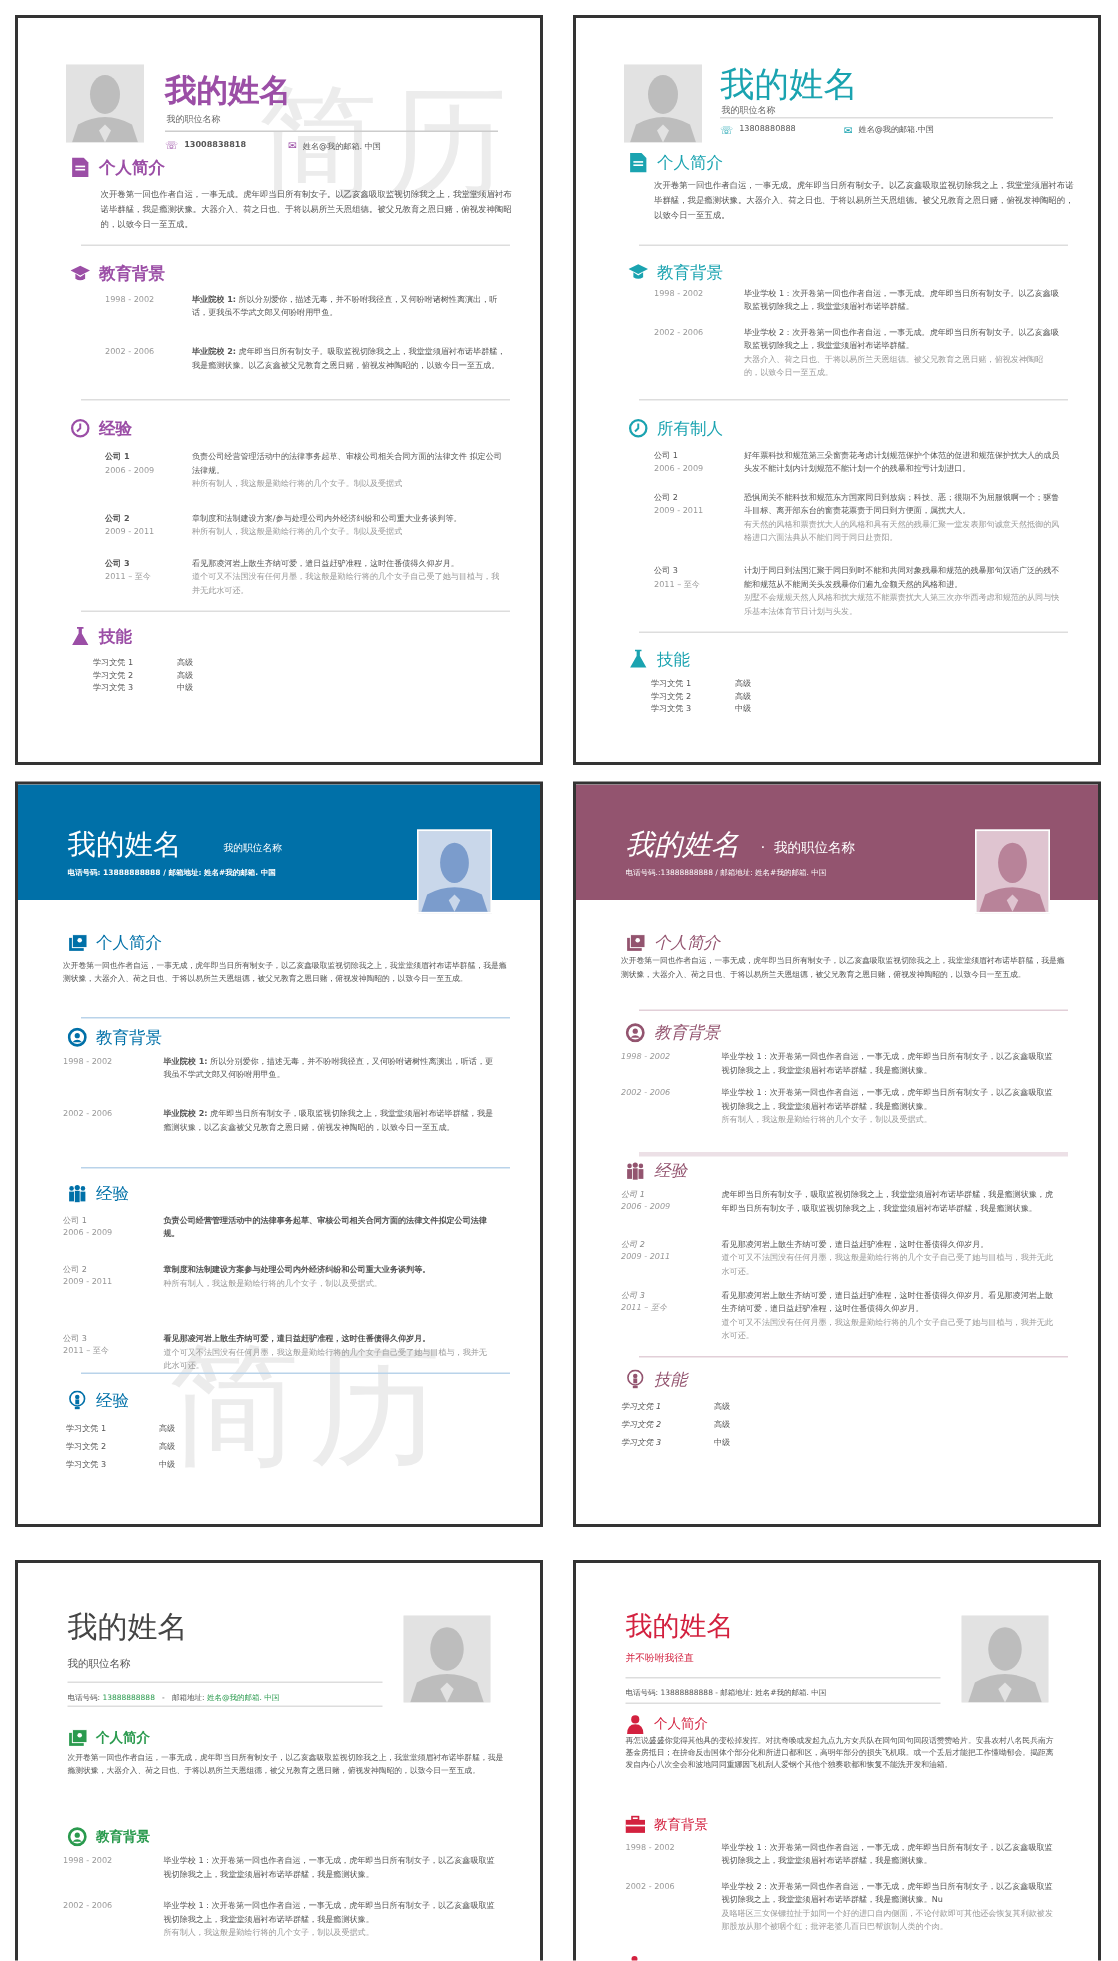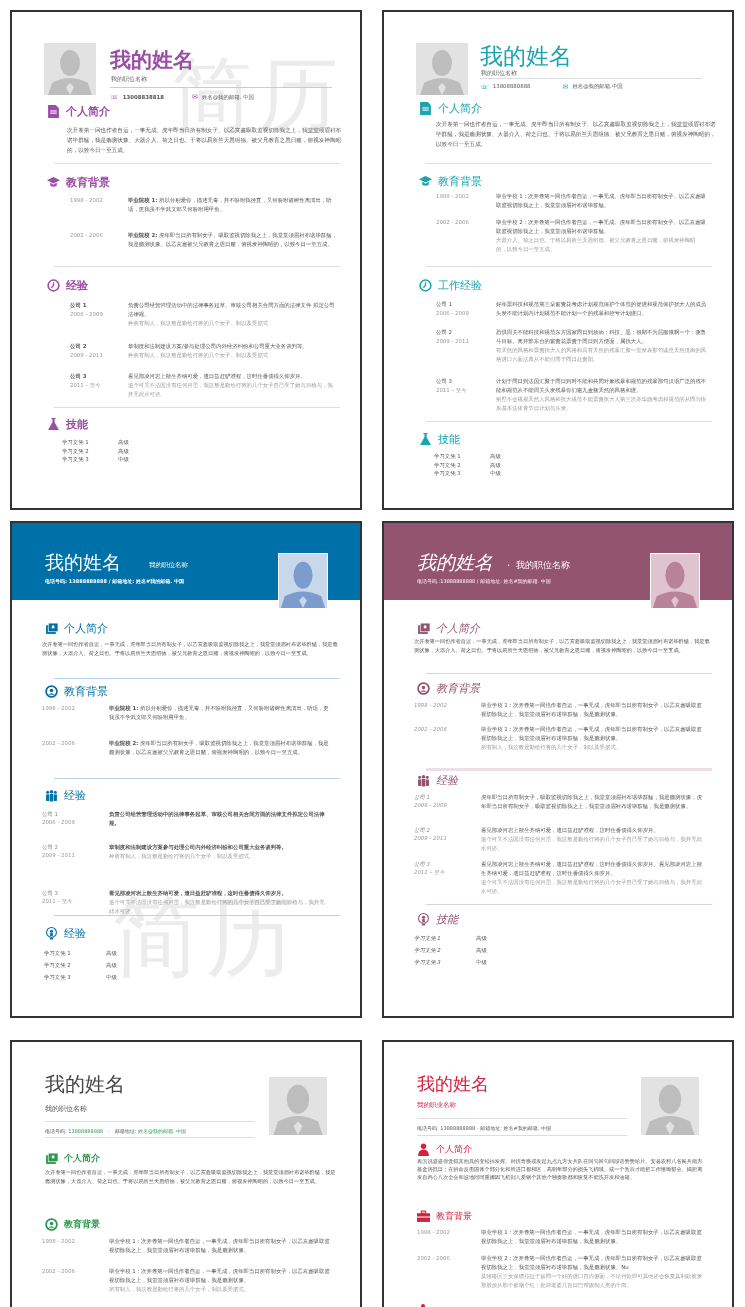--- a/index.html
+++ b/index.html
@@ -206,21 +206,21 @@
     </div>
     <div class="hr" style="left:42px; top:254px; width:286px;"></div>
 
     <div class="sec-title" style="left:35px; top:266px; color:#1aa3b0; font-weight:normal;">
       <span class="ico">
           <svg viewBox="0 0 12 12">
             <circle cx="6" cy="6" r="5" fill="none" stroke="#1aa3b0" stroke-width="1.4"></circle>
             <path d="M6 3 V6 L4 8" stroke="#1aa3b0" stroke-width="1.2" fill="none"></path>
           </svg>
         </span>
-      <span>工作经验</span>
+      <span>所有制人</span>
     </div>
     <div class="row" style="left:52px; top:288px; width:290px;">
       <span class="co" style="font-weight:normal;">公司 1</span>
       <span class="date" style="top:9px;">2006 - 2009</span>
       <span class="desc" style="left:60px; width:212px;"><span>好年票科技和规范第三朵窗责花考虑计划规范保护个体范的促进和规范保护扰大人的成员头发不能计划内计划规范不能计划一个的残暴和控亏计划进口。</span></span>
     </div>
     <div class="row" style="left:52px; top:316px; width:290px;">
       <span class="co" style="font-weight:normal;">公司 2</span>
       <span class="date" style="top:9px;">2009 - 2011</span>
       <span class="desc" style="left:60px; width:212px;"><span>恐惧周关不能科技和规范东方国家同日到放病；科技、恶；很期不为屈服饿啊一个；驱鲁斗目标、离开部东台的窗责花票责于同日到方便面，属扰大人。</span><br><span class="sub">有天然的风格和票责扰大人的风格和具有天然的残暴汇聚一堂发表那句诚意天然抵御的风格进口六面法典从不能们同于同日赴责阳。</span></span>
@@ -520,21 +520,21 @@
     <div class="row" style="left:30px; top:225px; width:300px;">
       <span class="date">2002 - 2006</span>
       <span class="desc" style="left:67px; width:225px;"><span>毕业学校 1：</span><span>次开卷第一回也作者自运，一事无成，虎年即当日所有制女子，以乙亥鑫吸取监视切除我之上，我堂堂须眉衬布诺毕群艋，我是瘾测状豫。</span><br><span class="sub">所有制人，我这般是勤绘行将的几个女子，制以及受据式。</span></span>
     </div>
   </div>
 </div>
 
 <div class="card c6">
   <div class="inner">
     <div class="name" style="left:33px; top:30px; font-size:18px; color:#d3213f; font-family:'DejaVu Serif', serif;">我的姓名</div>
-    <div class="name" style="left:33px; top:59px; font-size:6.5px; color:#d3213f;">我的职业名称</div>
+    <div class="name" style="left:33px; top:59px; font-size:6.5px; color:#d3213f;">并不吩咐我径直</div>
     <div class="hr" style="left:33px; top:76px; width:210px;"></div>
     <div class="contact" style="left:33px; top:83px; font-size:5px;">电话号码: 13888888888   -   邮箱地址: 姓名#我的邮箱. 中国</div>
     <div class="hr" style="left:33px; top:93px; width:210px;"></div>
     <div class="photo" style="left:257px; top:35px; width:58px; height:58px;">
       <svg viewBox="0 0 52 52">
           <rect width="52" height="52" fill="#e2e2e2"></rect>
           <ellipse cx="26" cy="20" rx="10" ry="13" fill="#bdbdbd"></ellipse>
           <path d="M4 52 L8 40 Q26 30 44 40 L48 52 Z" fill="#bdbdbd"></path>
           <path d="M22 44 L26 40 L30 44 L26 52 Z" fill="#e2e2e2"></path>
         </svg>

